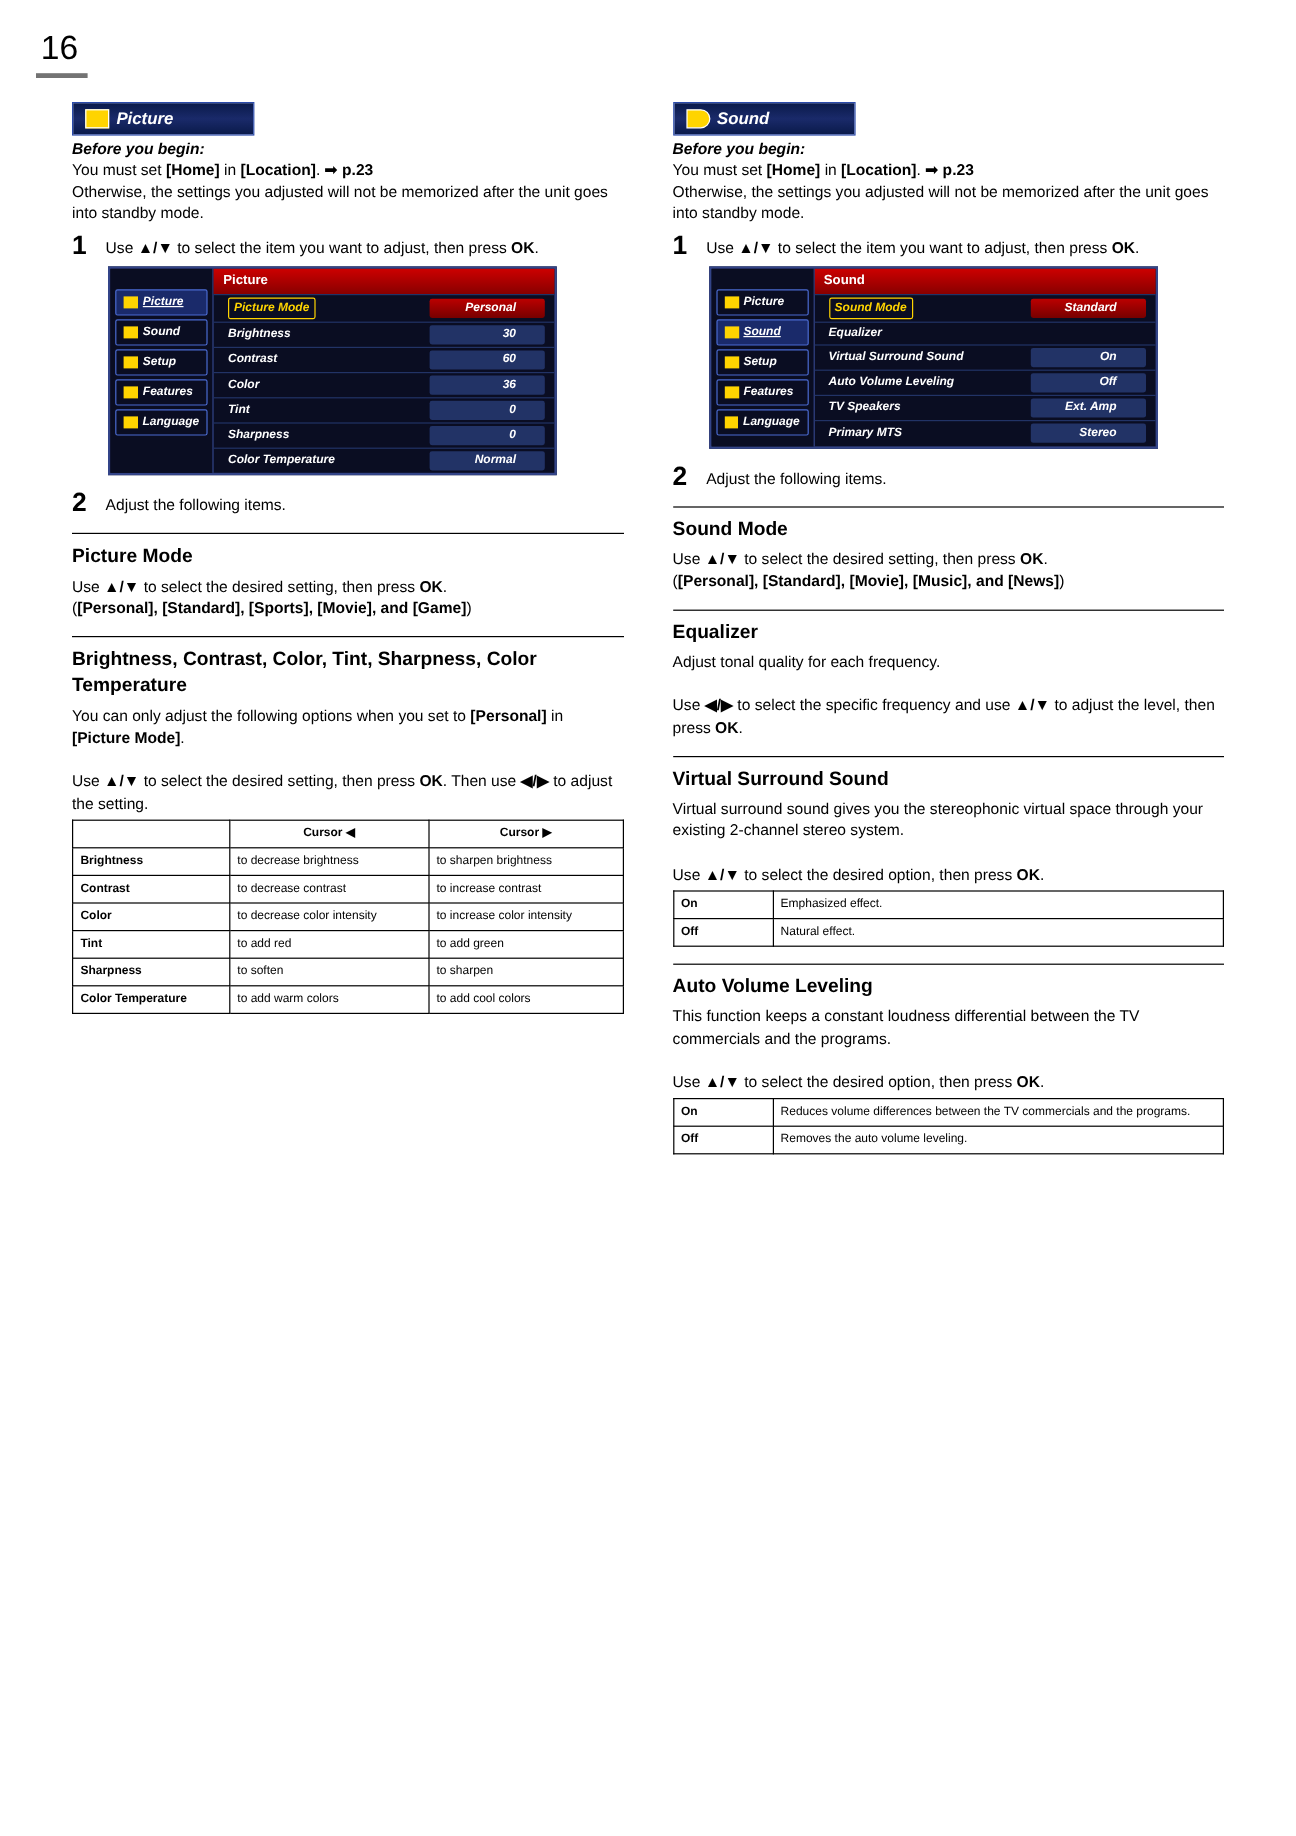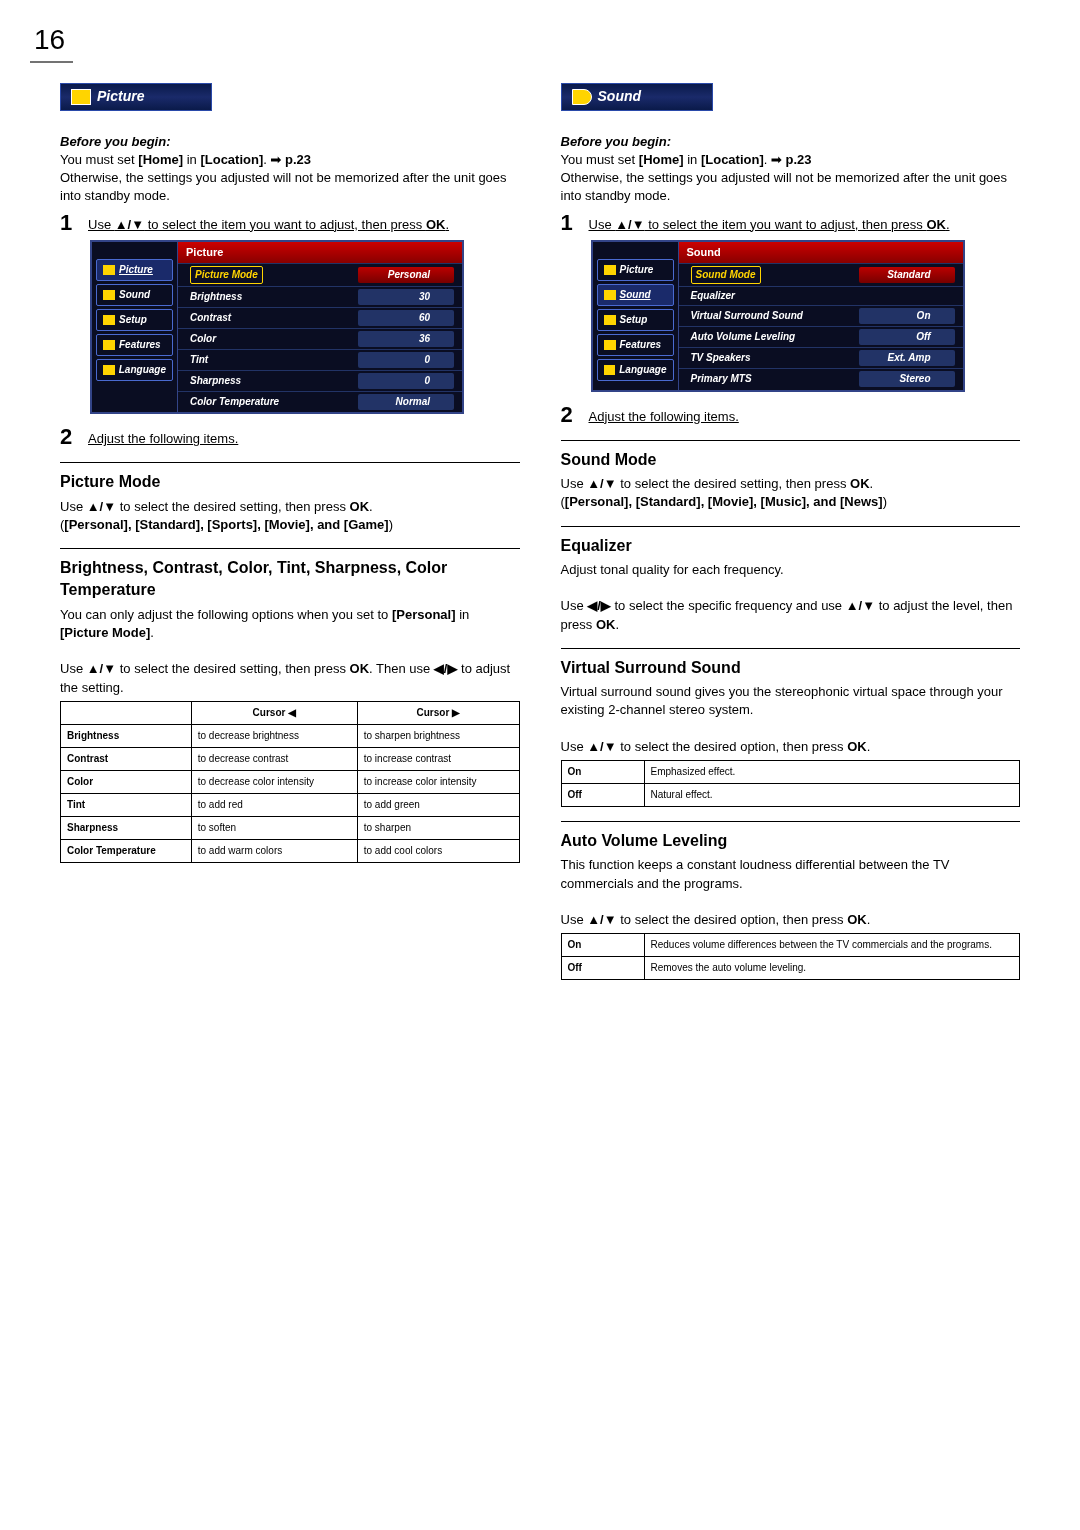--- a/index.html
+++ b/index.html
@@ -11,21 +11,21 @@
     font-size: 13px;
     line-height: 1.4;
     width: 1080px;
   }
   .page {
     padding: 20px 60px;
   }
   .page-no {
     font-size: 28px;
     font-weight: 300;
-    border-bottom: 2px solid #737373;
+    border-bottom: 4px solid #737373;
     display: inline-block;
     padding: 0 8px 2px 4px;
     margin-bottom: 20px;
     margin-left: -30px;
   }
   .cols {
     display: flex;
     gap: 41px;
   }
   .col {
@@ -52,37 +52,36 @@
     border: 1px solid #fff;
     display: inline-block;
   }
   .menu-bar .ico.sound {
     background: #ffd400;
     border-radius: 0 8px 8px 0;
   }
   .before {
     font-style: italic;
     font-weight: 600;
-    margin-top: 22px;
+    margin-top: 2px;
   }
   .step {
     display: flex;
     gap: 10px;
     margin: 6px 0;
   }
   .step .num {
     font-size: 22px;
     font-weight: bold;
     width: 18px;
     line-height: 1;
   }
   .step .txt {
     flex: 1;
     padding-top: 4px;
-    text-decoration: underline;
   }
   .osd {
     background: #0a0d22;
     border: 2px solid #334488;
     display: flex;
     margin: 6px 0 12px 30px;
     width: 370px;
     font-size: 11px;
     color: #fff;
   }

